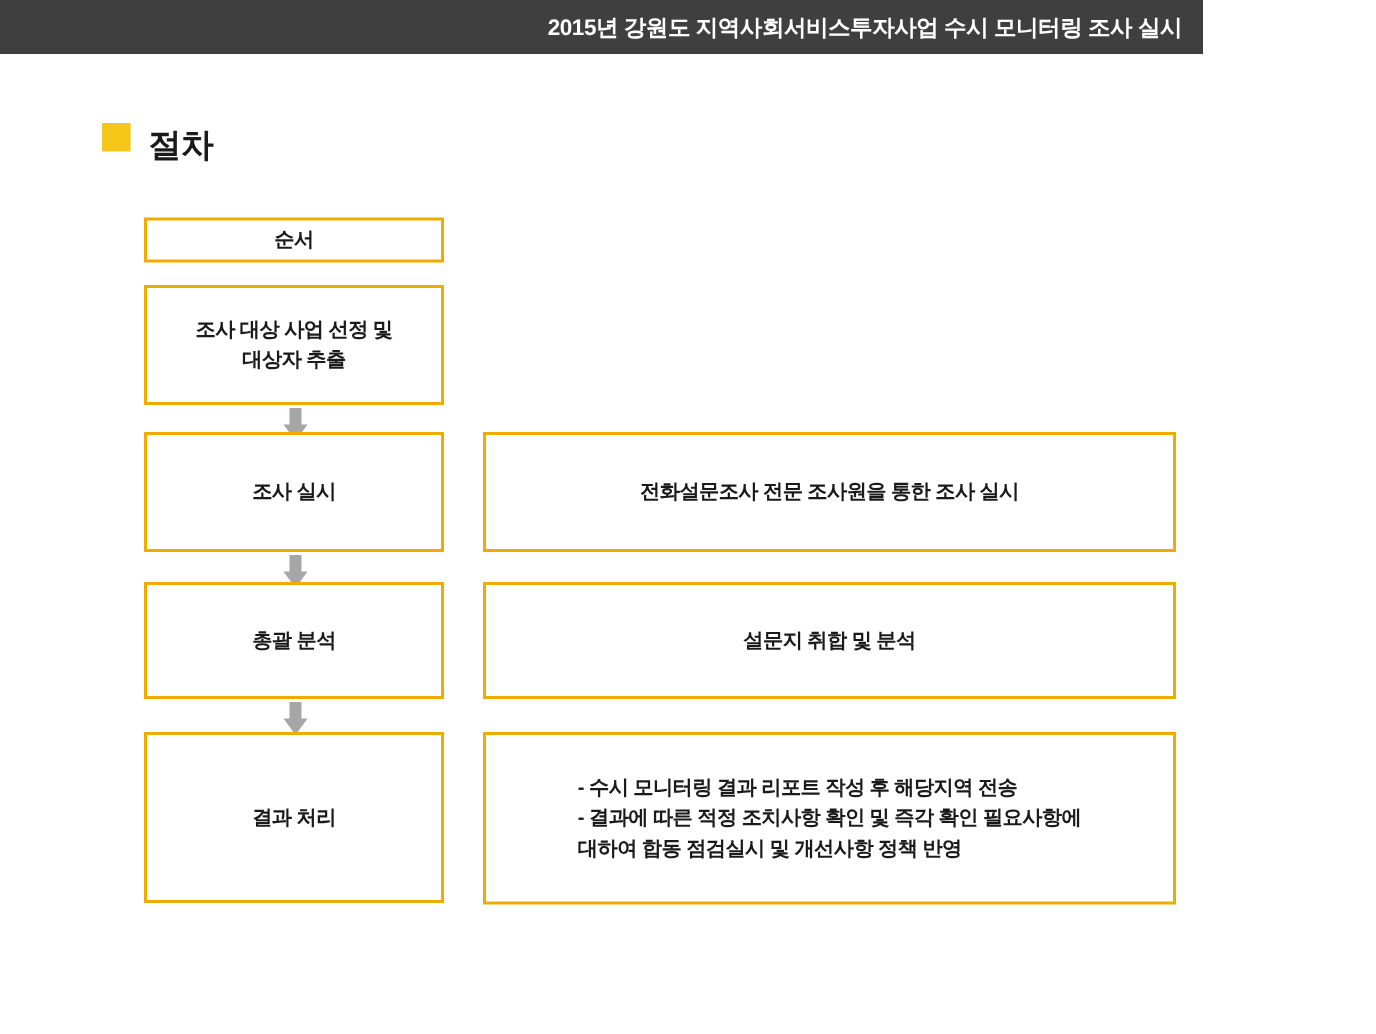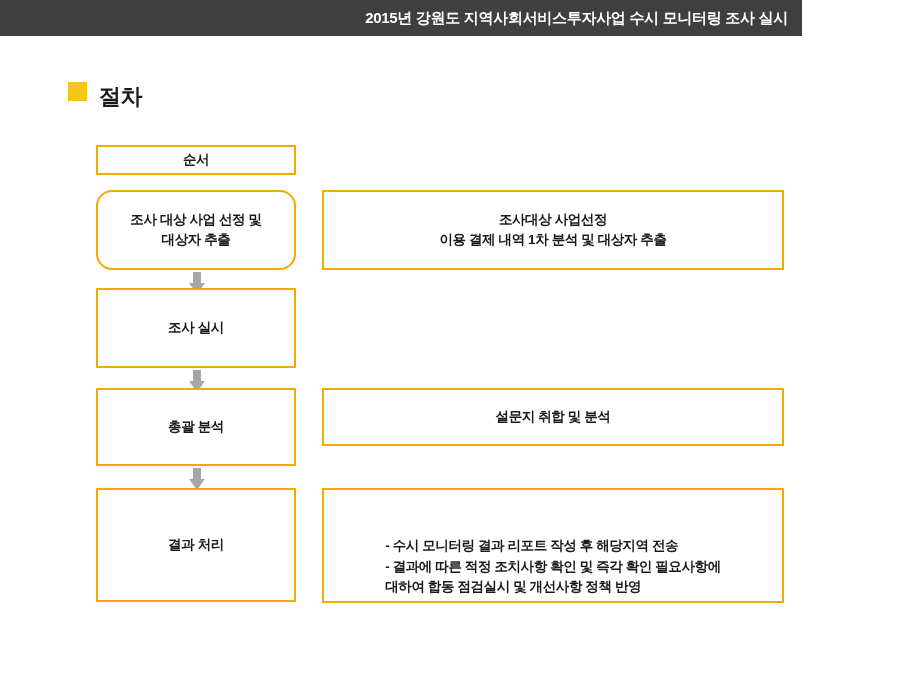--- a/index.html
+++ b/index.html
@@ -131,57 +131,56 @@
   <span class="section-bullet"></span>
   <span class="section-label">절차</span>
 </div>
 
 <div class="diagram">
 
   <div class="box left-col header-cell" style="top:145px;">
     <span class="box-text">순서</span>
   </div>
 
-  <div class="box left-col row-box" style="top:190px; height:80px;border-radius:16px;">
+  <div class="box left-col row-box" style="top:190px; height:80px;">
     <span class="box-text">조사 대상 사업 선정 및
 대상자 추출</span>
-  </div>
-  <div class="box right-col row-box" style="top:190px; height:80px;">
-    <span class="box-text">조사대상 사업선정
-이용 결제 내역 1차 분석 및 대상자 추출</span>
   </div>
 
   <div class="arrow" style="top:272px;">
     <span class="stem"></span>
       <span class="head"></span>
   </div>
 
   <div class="box left-col row-box" style="top:288px; height:80px;">
     <span class="box-text">조사 실시</span>
   </div>
+  <div class="box right-col row-box" style="top:288px; height:80px;">
+    <span class="box-text">전화설문조사 전문 조사원을 통한 조사 실시</span>
+  </div>
 
   <div class="arrow" style="top:370px;">
     <span class="stem"></span>
       <span class="head"></span>
   </div>
 
   <div class="box left-col row-box" style="top:388px; height:78px;">
     <span class="box-text">총괄 분석</span>
   </div>
-  <div class="box right-col row-box" style="top:388px; height:58px;">
+  <div class="box right-col row-box" style="top:388px; height:78px;">
     <span class="box-text">설문지 취합 및 분석</span>
   </div>
 
   <div class="arrow" style="top:468px;">
     <span class="stem"></span>
       <span class="head"></span>
   </div>
 
   <div class="box left-col row-box" style="top:488px; height:114px;">
     <span class="box-text">결과 처리</span>
   </div>
-  <div class="box right-col row-box align-left" style="top:488px; height:115px;align-items:flex-end;">
+  <div class="box right-col row-box align-left" style="top:488px; height:115px;">
     <span class="box-text">- 수시 모니터링 결과 리포트 작성 후 해당지역 전송
 - 결과에 따른 적정 조치사항 확인 및 즉각 확인 필요사항에
 대하여 합동 점검실시 및 개선사항 정책 반영</span>
   </div>
 
 </div>
 
 </body></html>

